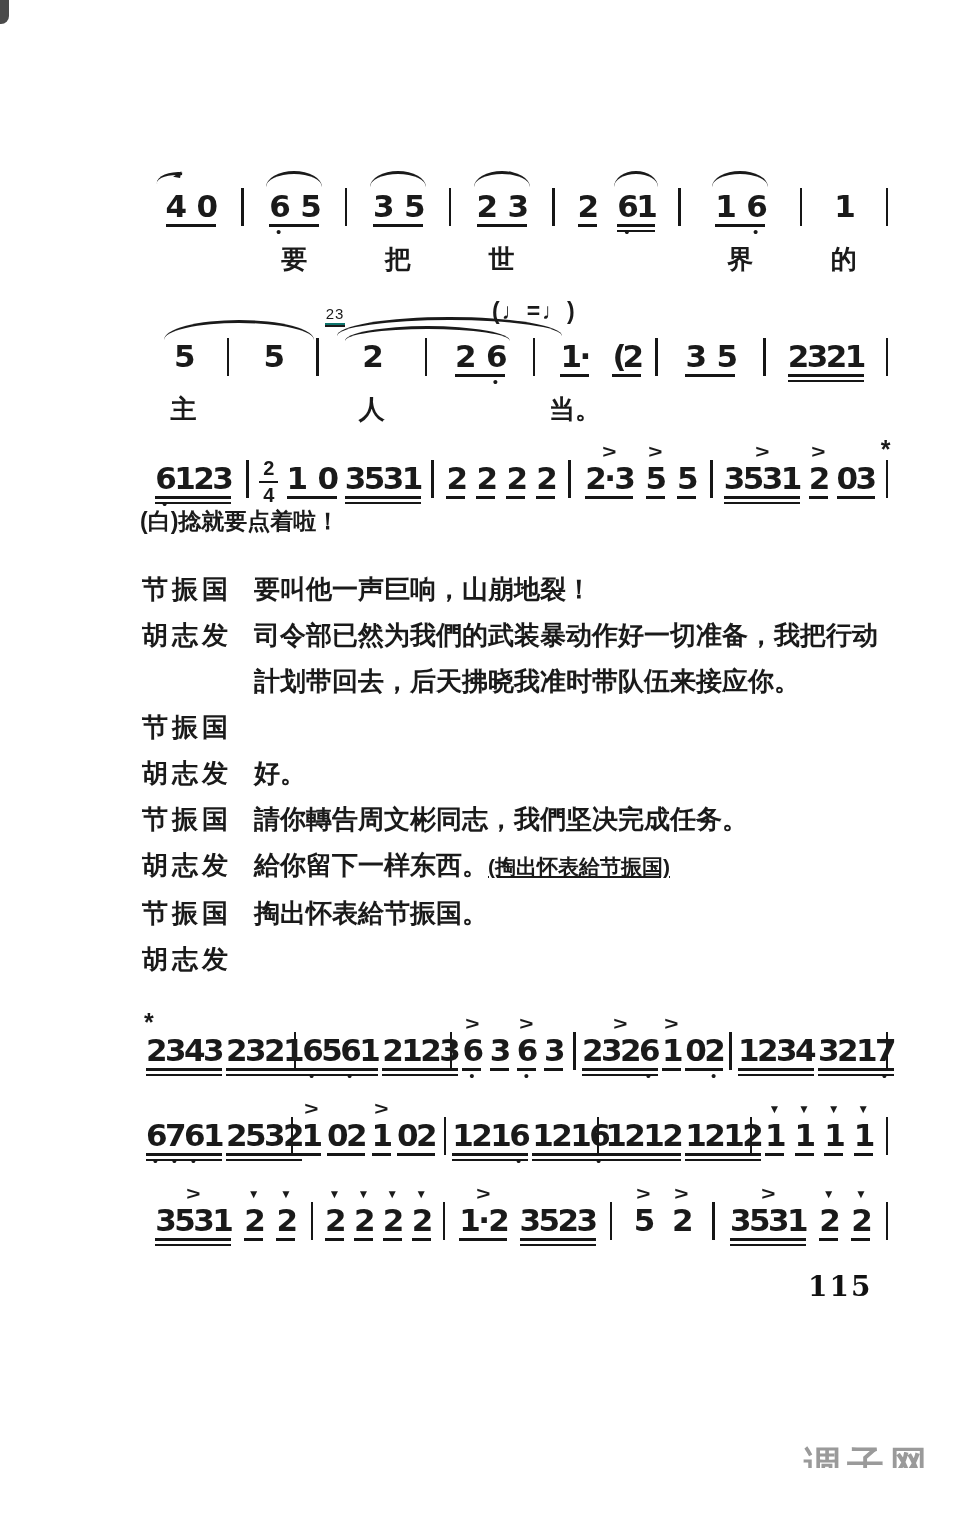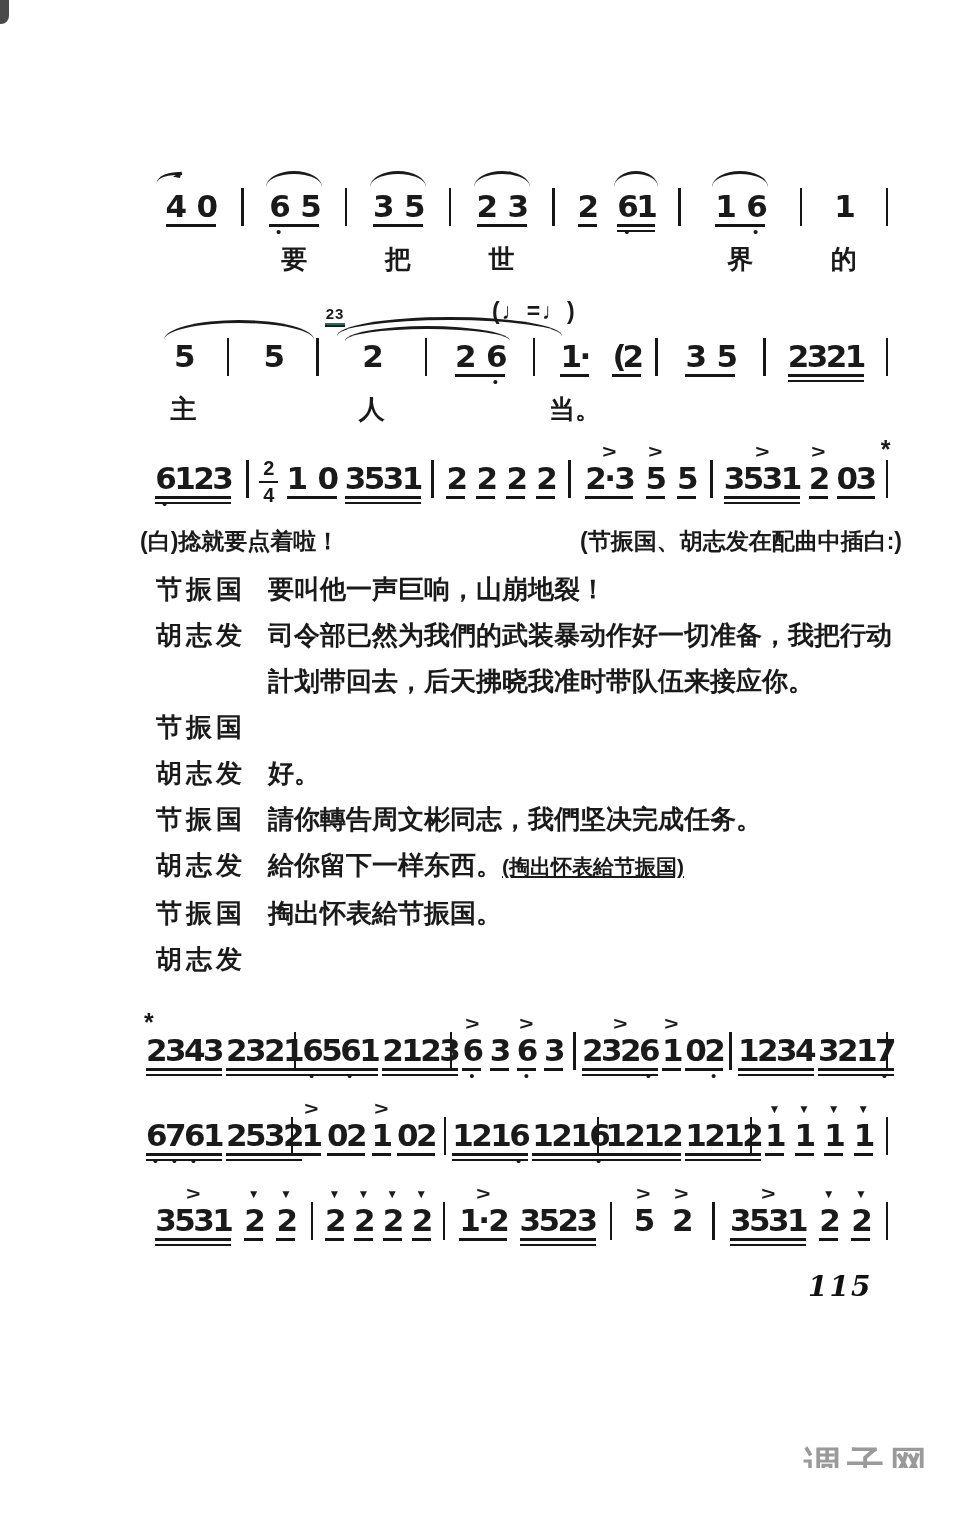--- a/index.html
+++ b/index.html
@@ -49,21 +49,21 @@
   .slur-wide{position:absolute;top:-1px;left:-22px;width:225px;height:16px;
         border-top:3px solid #1a1a1a;border-radius:50% 50% 0 0/100% 100% 0 0;}
   .slur-wide::before{content:"";position:absolute;top:6px;left:8px;width:165px;height:12px;
         border-top:3px solid #1a1a1a;border-radius:50% 50% 0 0/100% 100% 0 0;}
   .tie{position:absolute;top:2px;left:-6px;width:150px;height:17px;
         border-top:3px solid #1a1a1a;border-radius:50% 50% 0 0/100% 100% 0 0;}
   .slide{position:absolute;top:3px;left:-9px;width:25px;height:11px;
         border-top:3px solid #1a1a1a;border-radius:100% 0 0 0;transform:rotate(6deg);}
   .slide::after{content:"";position:absolute;right:-3px;top:-2px;width:0;height:0;
         border:5px solid transparent;border-top-color:#1a1a1a;transform:rotate(-40deg);}
-  .grace{position:absolute;left:-34px;top:-13px;font-size:15px;font-weight:700;
+  .grace{position:absolute;left:-34px;top:-13px;font-size:15px;font-weight:400;
         letter-spacing:1px;border-bottom:2px solid #0f766e;padding:0 1px 1px 1px;}
   .grace::after{content:"";position:absolute;left:0;right:0;bottom:-4px;height:2px;background:#1a1a1a;}
 
   .timesig{display:flex;flex-direction:column;align-items:center;margin-top:18px;
         font-size:20px;font-weight:700;line-height:1.05;flex:0 0 auto;}
   .timesig span:first-child{border-bottom:2px solid #161616;padding:0 4px 2px;}
   .timesig span:last-child{padding-top:2px;}
 
   
   .line-1 .measure[data-mi="4"]{flex:1.25;}
@@ -78,32 +78,32 @@
   .line-4 .measure[data-mi="0"],.line-4 .measure[data-mi="1"],
   .line-4 .measure[data-mi="3"],.line-4 .measure[data-mi="4"]{flex:1.3;}
   .line-5 .measure{flex:1.2;}
   .line-5 .measure[data-mi="4"]{flex:1.05;}
   .line-6 .measure[data-mi="0"],.line-6 .measure[data-mi="4"]{flex:1.35;}
   .line-6 .measure[data-mi="2"]{flex:1.3;}
   .line-6 .measure[data-mi="3"]{flex:0.75;}
 
   
   .anno-row{position:absolute;left:140px;top:506px;width:762px;display:flex;
-        justify-content:space-between;font-size:23px;font-weight:600;margin-top:20px;}
+        justify-content:space-between;font-size:23px;font-weight:600;}
 
   
-  .dialogue{position:absolute;left:156px;top:566px;width:766px;font-size:26px;line-height:46px;}
+  .dialogue{position:absolute;left:142px;top:566px;width:766px;font-size:26px;line-height:46px;}
   .dlg-row{display:flex;align-items:flex-start;}
   .speaker{flex:0 0 112px;letter-spacing:4px;font-weight:700;white-space:nowrap;}
   .speech{flex:0 1 648px;max-width:648px;font-weight:600;}
   .stage-note{font-size:21px;font-weight:600;text-decoration:underline;}
 
   
   .pagenum{position:absolute;left:808px;top:1270px;font-family:"DejaVu Serif","Liberation Serif",serif;
-        font-style:italic;font-weight:700;font-size:28px;letter-spacing:2px;color:#111;}
+        font-weight:700;font-size:28px;letter-spacing:2px;color:#111;}
   .wm-cn{position:absolute;left:804px;top:1440px;font-size:37px;font-weight:700;
         color:#9a9a9a;letter-spacing:6px;white-space:nowrap;}
   .wm-url{position:absolute;left:752px;top:1484px;font-size:29px;font-weight:700;
         color:#929292;letter-spacing:0.5px;white-space:nowrap;}
   .wm-orange{position:absolute;border-radius:40%;filter:blur(3px);
         background:radial-gradient(rgba(233,150,85,0.55),rgba(233,150,85,0) 70%);}
   .o1{left:862px;top:1488px;width:46px;height:26px;}
   .o2{left:918px;top:1494px;width:40px;height:22px;}
   .o3{left:830px;top:1494px;width:30px;height:20px;}
 </style>
@@ -440,21 +440,20 @@
             <span class="ch">&nbsp;</span>
             <span class="ch">&nbsp;</span>
           </div>
         </div>
       </div>
       <div class="bar"></div>
     </div>
 
   <div class="anno-row">
     <span>(白)捻就要点着啦！</span>
-    <span>(节振国、胡志发在配曲中插白:)</span>
   </div>
 
   <div class="dialogue" id="dialogue">
       <div class="dlg-row">
         <span class="speaker">节振国</span>
         <span class="speech">要叫他一声巨响，山崩地裂！</span>
       </div>
       <div class="dlg-row">
         <span class="speaker">胡志发</span>
         <span class="speech">司令部已然为我們的武装暴动作好一切准备，我把行动計划带回去，后天拂晓我准时带队伍来接应你。</span>

